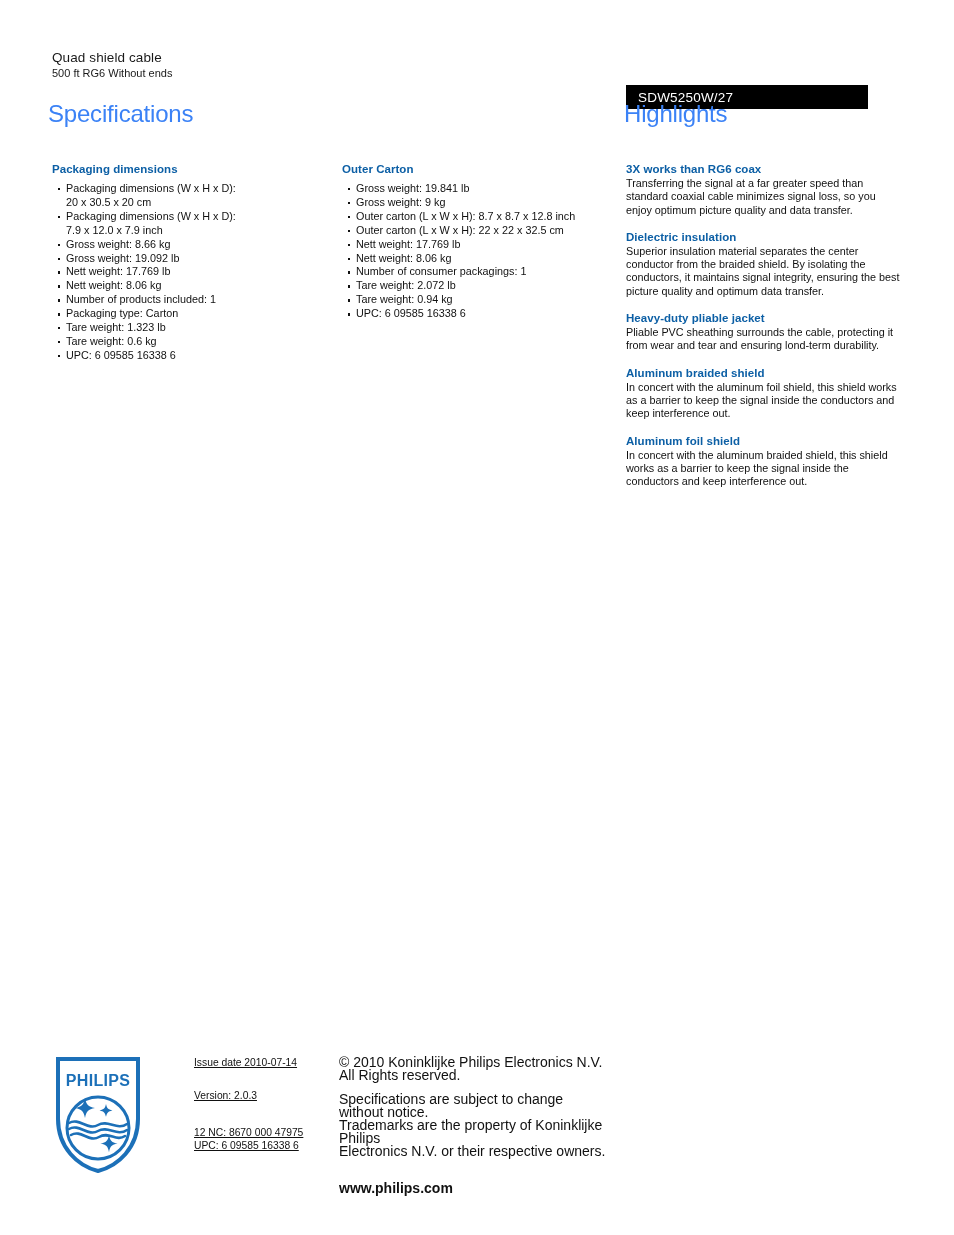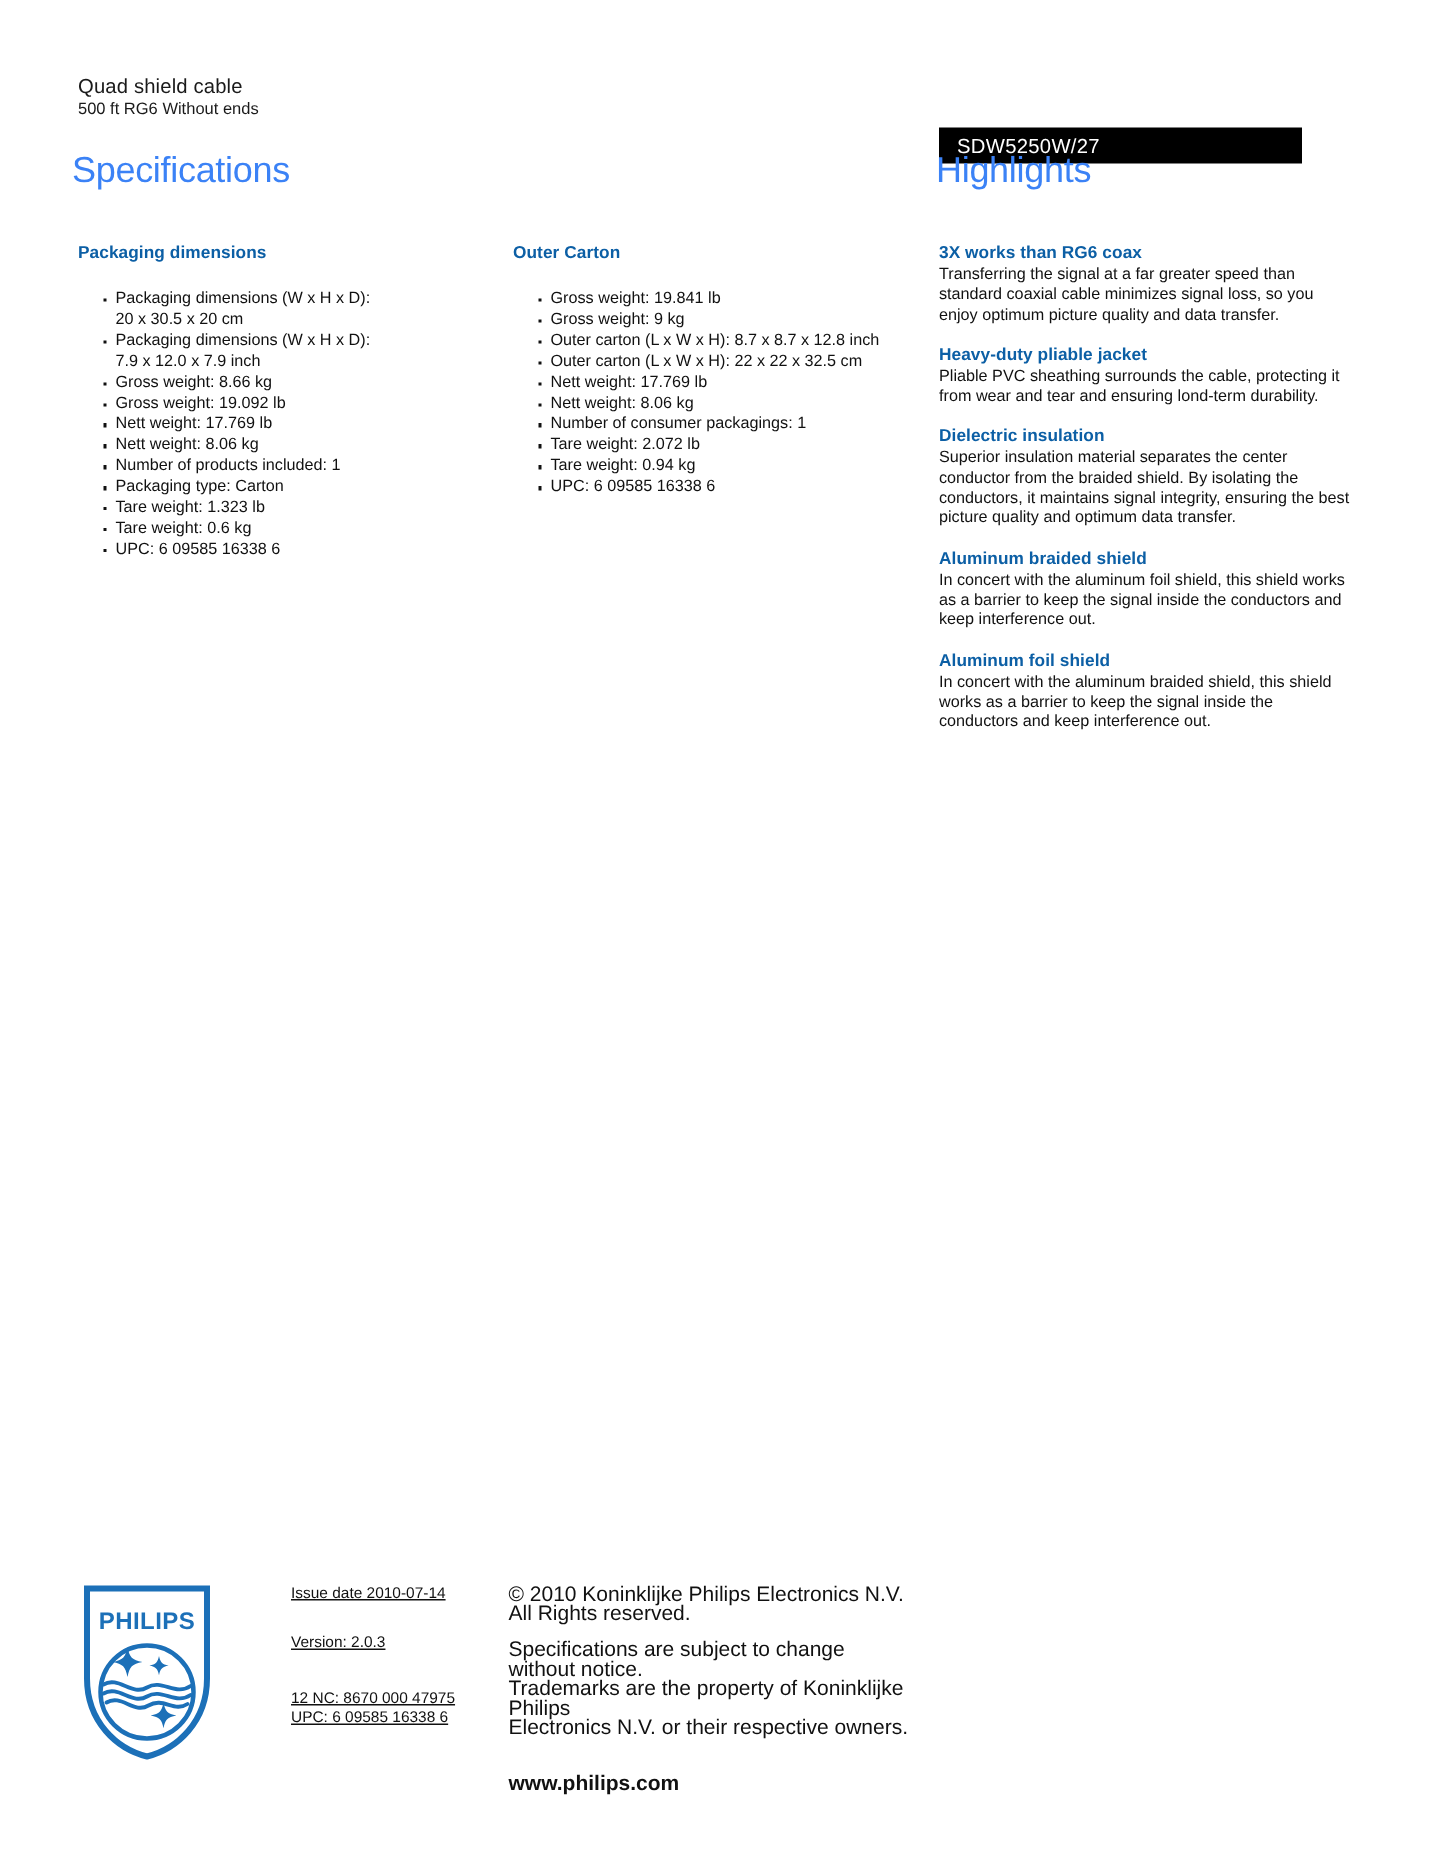--- a/index.html
+++ b/index.html
@@ -88,21 +88,21 @@
     color: #0C5FA5;
     font-size: 11.5px;
     font-weight: bold;
     line-height: 15px;
     margin-bottom: 1px;
     letter-spacing: 0.05px;
   }
 
   ul.spec-list {
     list-style: none;
-    margin: 16px;
+    margin: 5px;
     padding: 0;
   }
   ul.spec-list li {
     position: relative;
     padding-left: 9px;
     font-size: 10.8px;
     line-height: 13.9px;
     color: #111111;
   }
   ul.spec-list li::before {
@@ -221,26 +221,26 @@
         </ul>
       </div>
     </div>
 
   <div class="col col-high" id="col-highlights">
       <div class="hl-item">
         <div class="hl-title">3X works than RG6 coax</div>
         <div class="hl-body">Transferring the signal at a far greater speed than standard coaxial cable minimizes signal loss, so you enjoy optimum picture quality and data transfer.</div>
       </div>
       <div class="hl-item">
+        <div class="hl-title">Dielectric insulation</div>
+        <div class="hl-body">Superior insulation material separates the center conductor from the braided shield. By isolating the conductors, it maintains signal integrity, ensuring the best picture quality and optimum data transfer.</div>
+      </div>
+      <div class="hl-item">
         <div class="hl-title">Heavy-duty pliable jacket</div>
         <div class="hl-body">Pliable PVC sheathing surrounds the cable, protecting it from wear and tear and ensuring lond-term durability.</div>
-      </div>
-      <div class="hl-item">
-        <div class="hl-title">Dielectric insulation</div>
-        <div class="hl-body">Superior insulation material separates the center conductor from the braided shield. By isolating the conductors, it maintains signal integrity, ensuring the best picture quality and optimum data transfer.</div>
       </div>
       <div class="hl-item">
         <div class="hl-title">Aluminum braided shield</div>
         <div class="hl-body">In concert with the aluminum foil shield, this shield works as a barrier to keep the signal inside the conductors and keep interference out.</div>
       </div>
       <div class="hl-item">
         <div class="hl-title">Aluminum foil shield</div>
         <div class="hl-body">In concert with the aluminum braided shield, this shield works as a barrier to keep the signal inside the conductors and keep interference out.</div>
       </div>
     </div>

